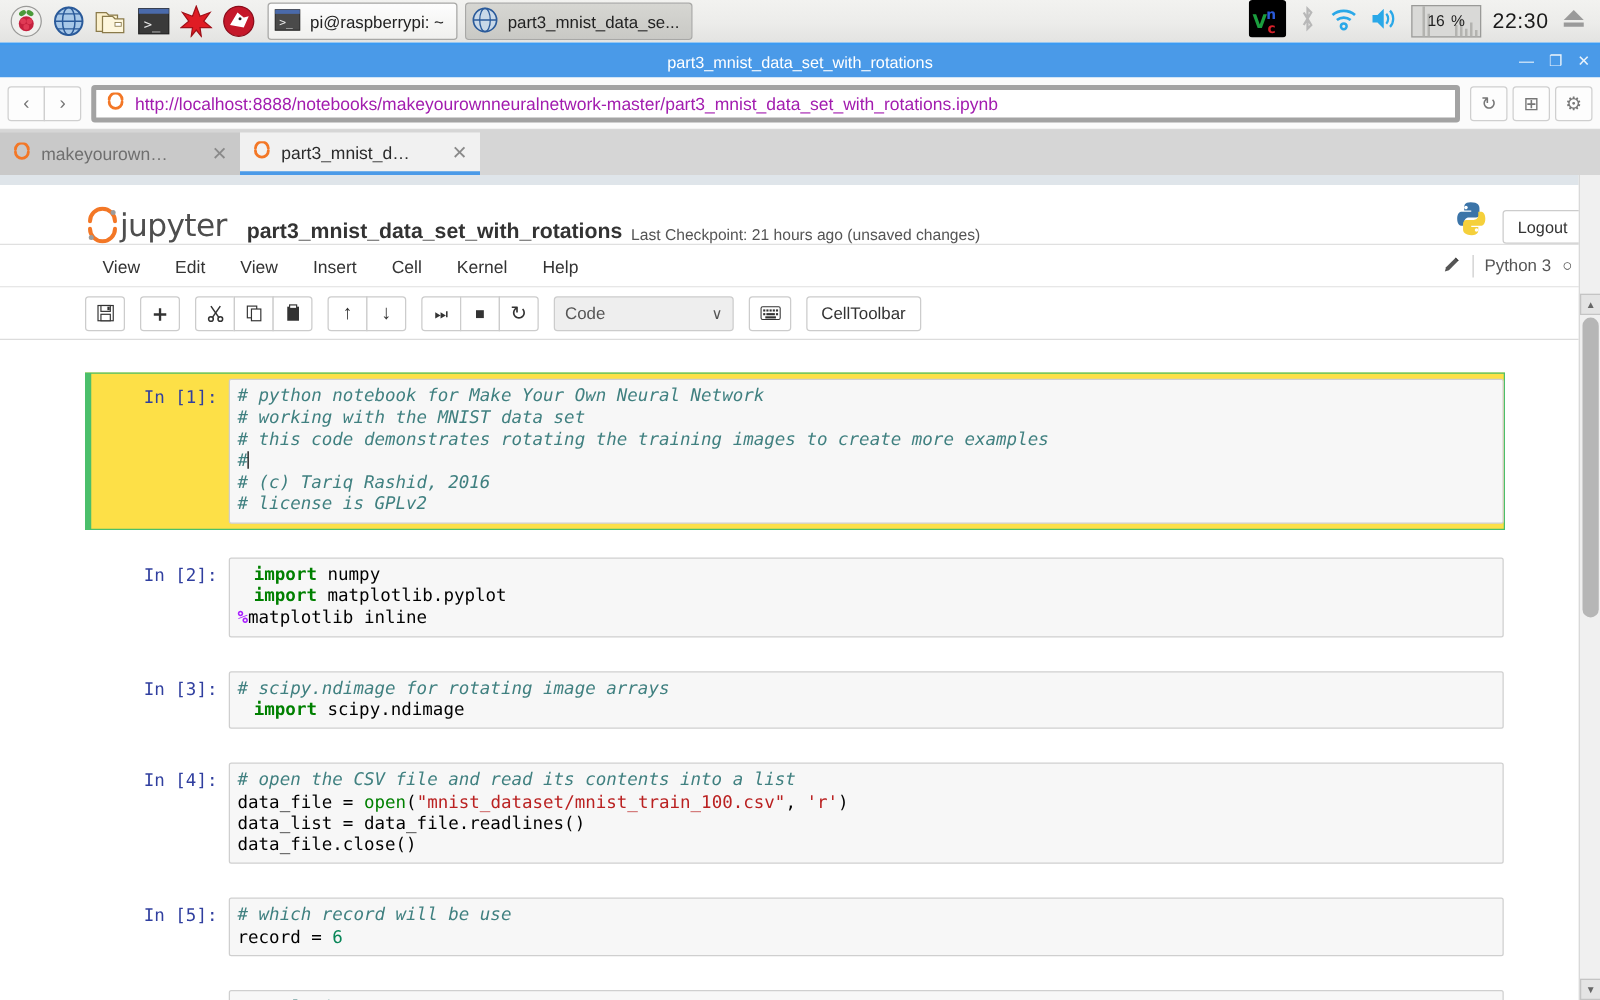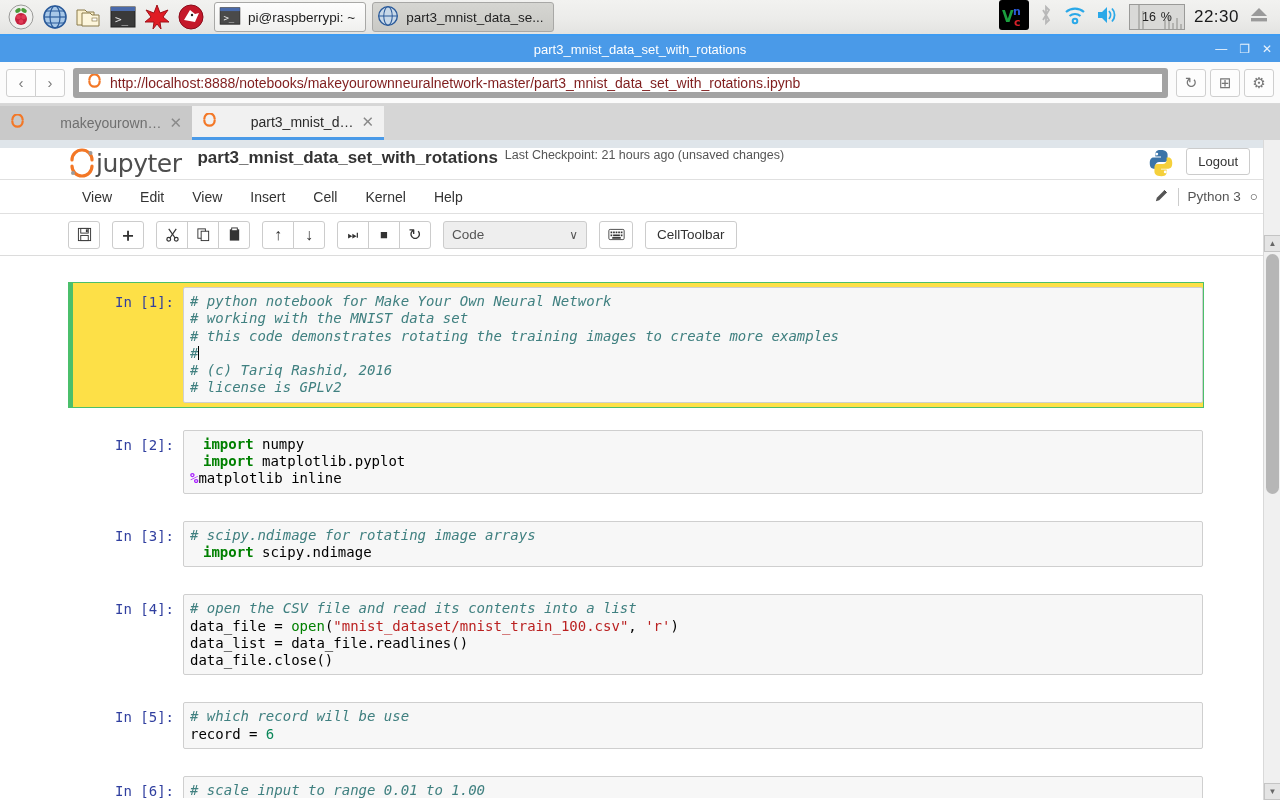--- a/index.html
+++ b/index.html
@@ -78,59 +78,59 @@
     width: 30px; height: 28px;
     border: 1px solid #cfcfcf; background: #fdfdfd;
     border-radius: 3px;
     display: flex; align-items: center; justify-content: center;
     color: #777; font-size: 15px;
   }
   .nav-rnd.first { border-radius: 3px 0 0 3px; }
   .nav-rnd.second { border-radius: 0 3px 3px 0; margin-left: -5px; }
   #urlbar {
     flex: 1 1 auto; height: 30px;
-    border: 6px solid #a3a3a3; background: #ffffff;
+    border: 4px solid #a3a3a3; background: #ffffff;
     border-radius: 3px;
     display: flex; align-items: center;
     padding: 0 8px; gap: 8px;
     margin: 16px 4px;
-    font-size: 14px; color: #7f1d1d;
+    font-size: 14px; color: #a21caf;
     overflow: hidden; white-space: nowrap;
   }
   #tabstrip {
     position: absolute; top: 104px; left: 0;
     width: 1280px; height: 36px;
     background: #d6d6d6;
     display: flex; align-items: flex-end;
   }
   .btab {
     height: 34px; width: 192px;
     display: flex; align-items: center; gap: 8px;
     padding: 0 10px;
     font-size: 14px;
     position: relative;
   }
   .btab.inactive { background: #c9c9c9; color: #6f6f6f; }
   .btab.active   { background: #f1f1f1; color: #2b2b2b; border-bottom: 3px solid #4a9ae8; }
-  .btab .lbl { flex: 1 1 auto; overflow: hidden; white-space: nowrap; text-overflow: ellipsis; text-align: right; }
+  .btab .lbl { flex: 1 1 auto; overflow: hidden; white-space: nowrap; text-overflow: ellipsis; }
   .btab .x { color: #8a8a8a; font-size: 15px; }
 
   
   #page {
     position: absolute; top: 140px; left: 0;
     width: 1280px; height: 660px;
     background: #ffffff;
     overflow: hidden;
   }
   #nbheader {
-    height: 32px;
+    height: 48px;
     background: #ffffff;
     border-bottom: 1px solid #e0e0e0;
-    display: flex; align-items: flex-start;
-    padding: 0 30px 0 68px;
+    display: flex; align-items: flex-end;
+    padding: 0 14px 0 68px;
   }
   #jp-logo { display: flex; align-items: center; gap: 0; margin-right: 16px; }
   #jp-wordmark { font-size: 25px; color: #4e4e4e; font-family: "DejaVu Sans", sans-serif; letter-spacing: -.5px; }
   #nb-name { font-size: 17px; font-weight: bold; color: #333; }
   #nb-ckpt { font-size: 12.5px; color: #555; margin-left: 7px; }
   #nbheader .sp { flex: 1 1 auto; }
   #logout-btn {
     border: 1px solid #ccc; border-radius: 3px;
     background: #fff; color: #333;
     font-size: 13px; padding: 5px 11px;

